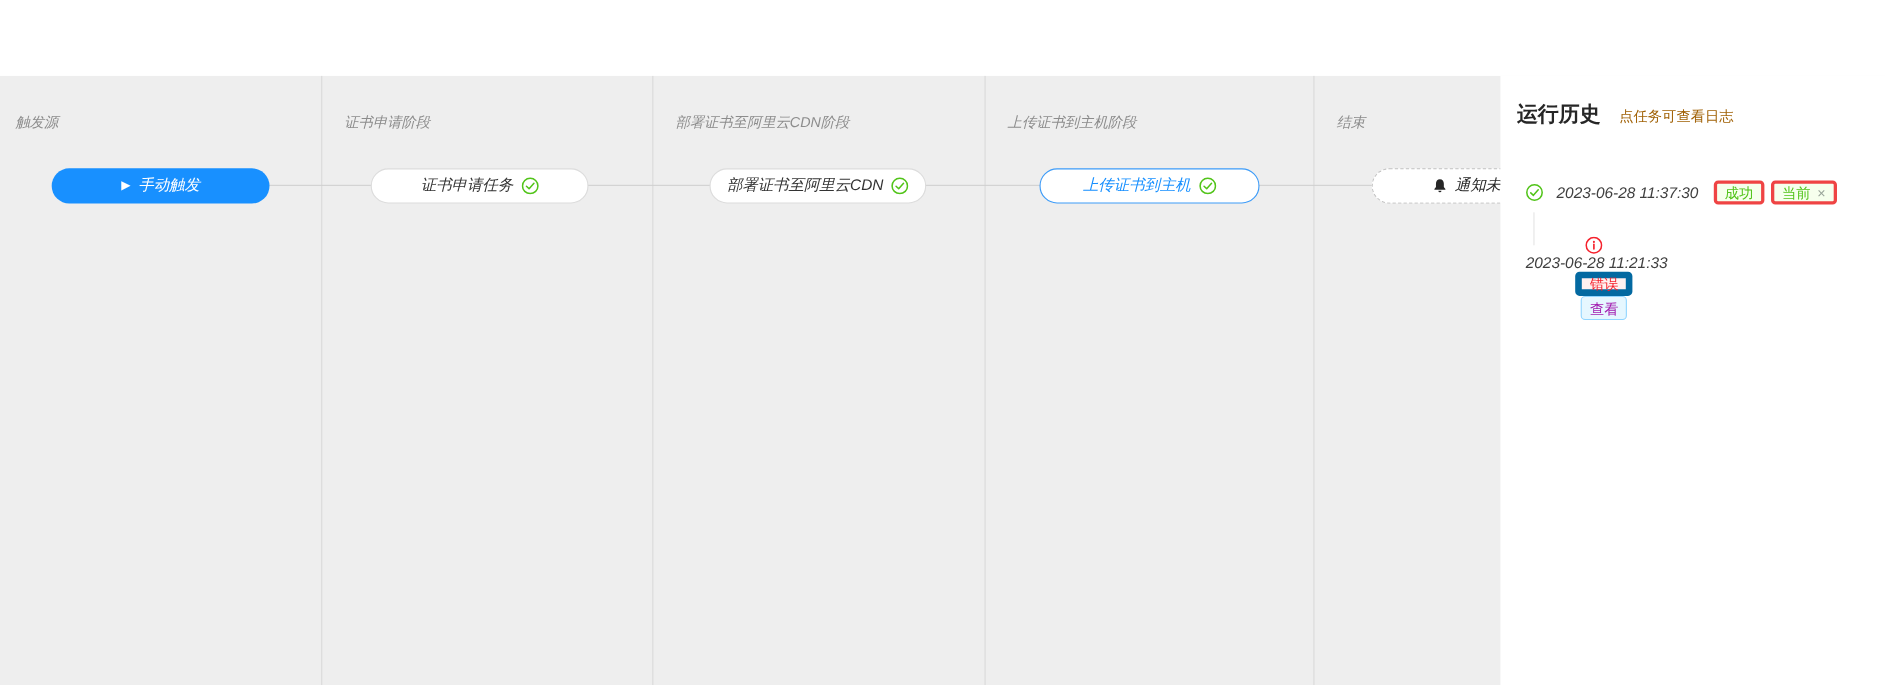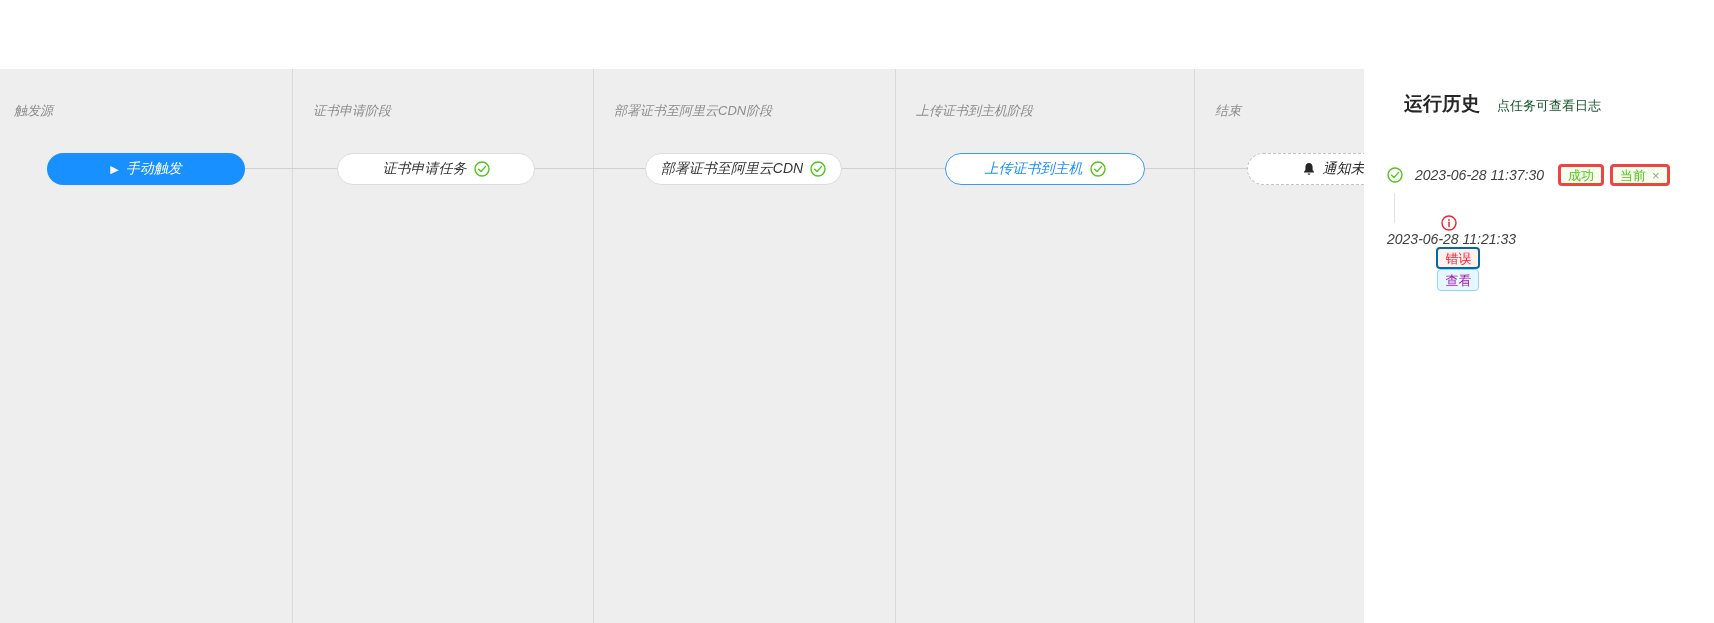--- a/index.html
+++ b/index.html
@@ -42,37 +42,37 @@
   .node.trigger .play { font-size:11px; line-height:1; }
   .node.n2 { left:337px; width:198px;align-items:center; }
   .node.n3 { left:645px; width:197px; }
   .node.n4 { left:945px; width:200px; border:1px solid #3c9bf8; color:#1890ff; }
   .node.n5 { left:1247px; width:200px; border:1px dashed #c3c3c3; color:#262626; }
   .node svg { flex:0 0 auto; display:block; }
 
   
   .panel { position:absolute; top:69px; left:1364px; width:350px; bottom:0;
     background:#fff; z-index:5; }
-  .panel-head { position:absolute; left:40px; top:22px; display:flex;
+  .panel-head { position:absolute; left:15px; top:22px; display:flex;
     align-items:baseline; }
   .panel-title { font-size:19px; font-weight:bold; color:#262626; }
-  .panel-sub { margin-left:17px; font-size:13px; color:#14532d; }
+  .panel-sub { margin-left:17px; font-size:13px; color:#a16207; }
 
   .run { position:absolute; left:23px; display:flex; align-items:center; }
   .run.r1 { top:95px; } .run.r2 { top:146px;flex-direction:column; }
   .run .st-icon { width:16px; height:16px; margin-right:12px; }
   .run .time { font-size:14px; color:#404040; margin-right:8px;
     white-space:nowrap;font-style:italic; }
   .timeline-wire { position:absolute; left:30px; top:124px; width:1px;
     height:30px; background:#e4e4e4; }
 
   .tag { display:inline-flex; align-items:center; height:22px; padding:0 7px;
     border-radius:4px; font-size:13px; margin-left:6px; line-height:1; }
   .tag.green { background:#f6ffed; border:3px solid #ef4444; color:#52c41a; }
-  .tag.red   { background:#fff1f0; border:2px solid #0369a1; color:#f5222d; }
+  .tag.red   { background:#fff1f0; border:6px solid #0369a1; color:#f5222d; }
   .tag.blue  { background:#e6f7ff; border:1px solid #91d5ff; color:#a21caf;
     cursor:pointer; }
   .tag .close { margin-left:6px; color:#9aa59a; font-size:13px; cursor:pointer; }
 </style>
 </head>
 <body>
 
 <div class="app">
 
 

